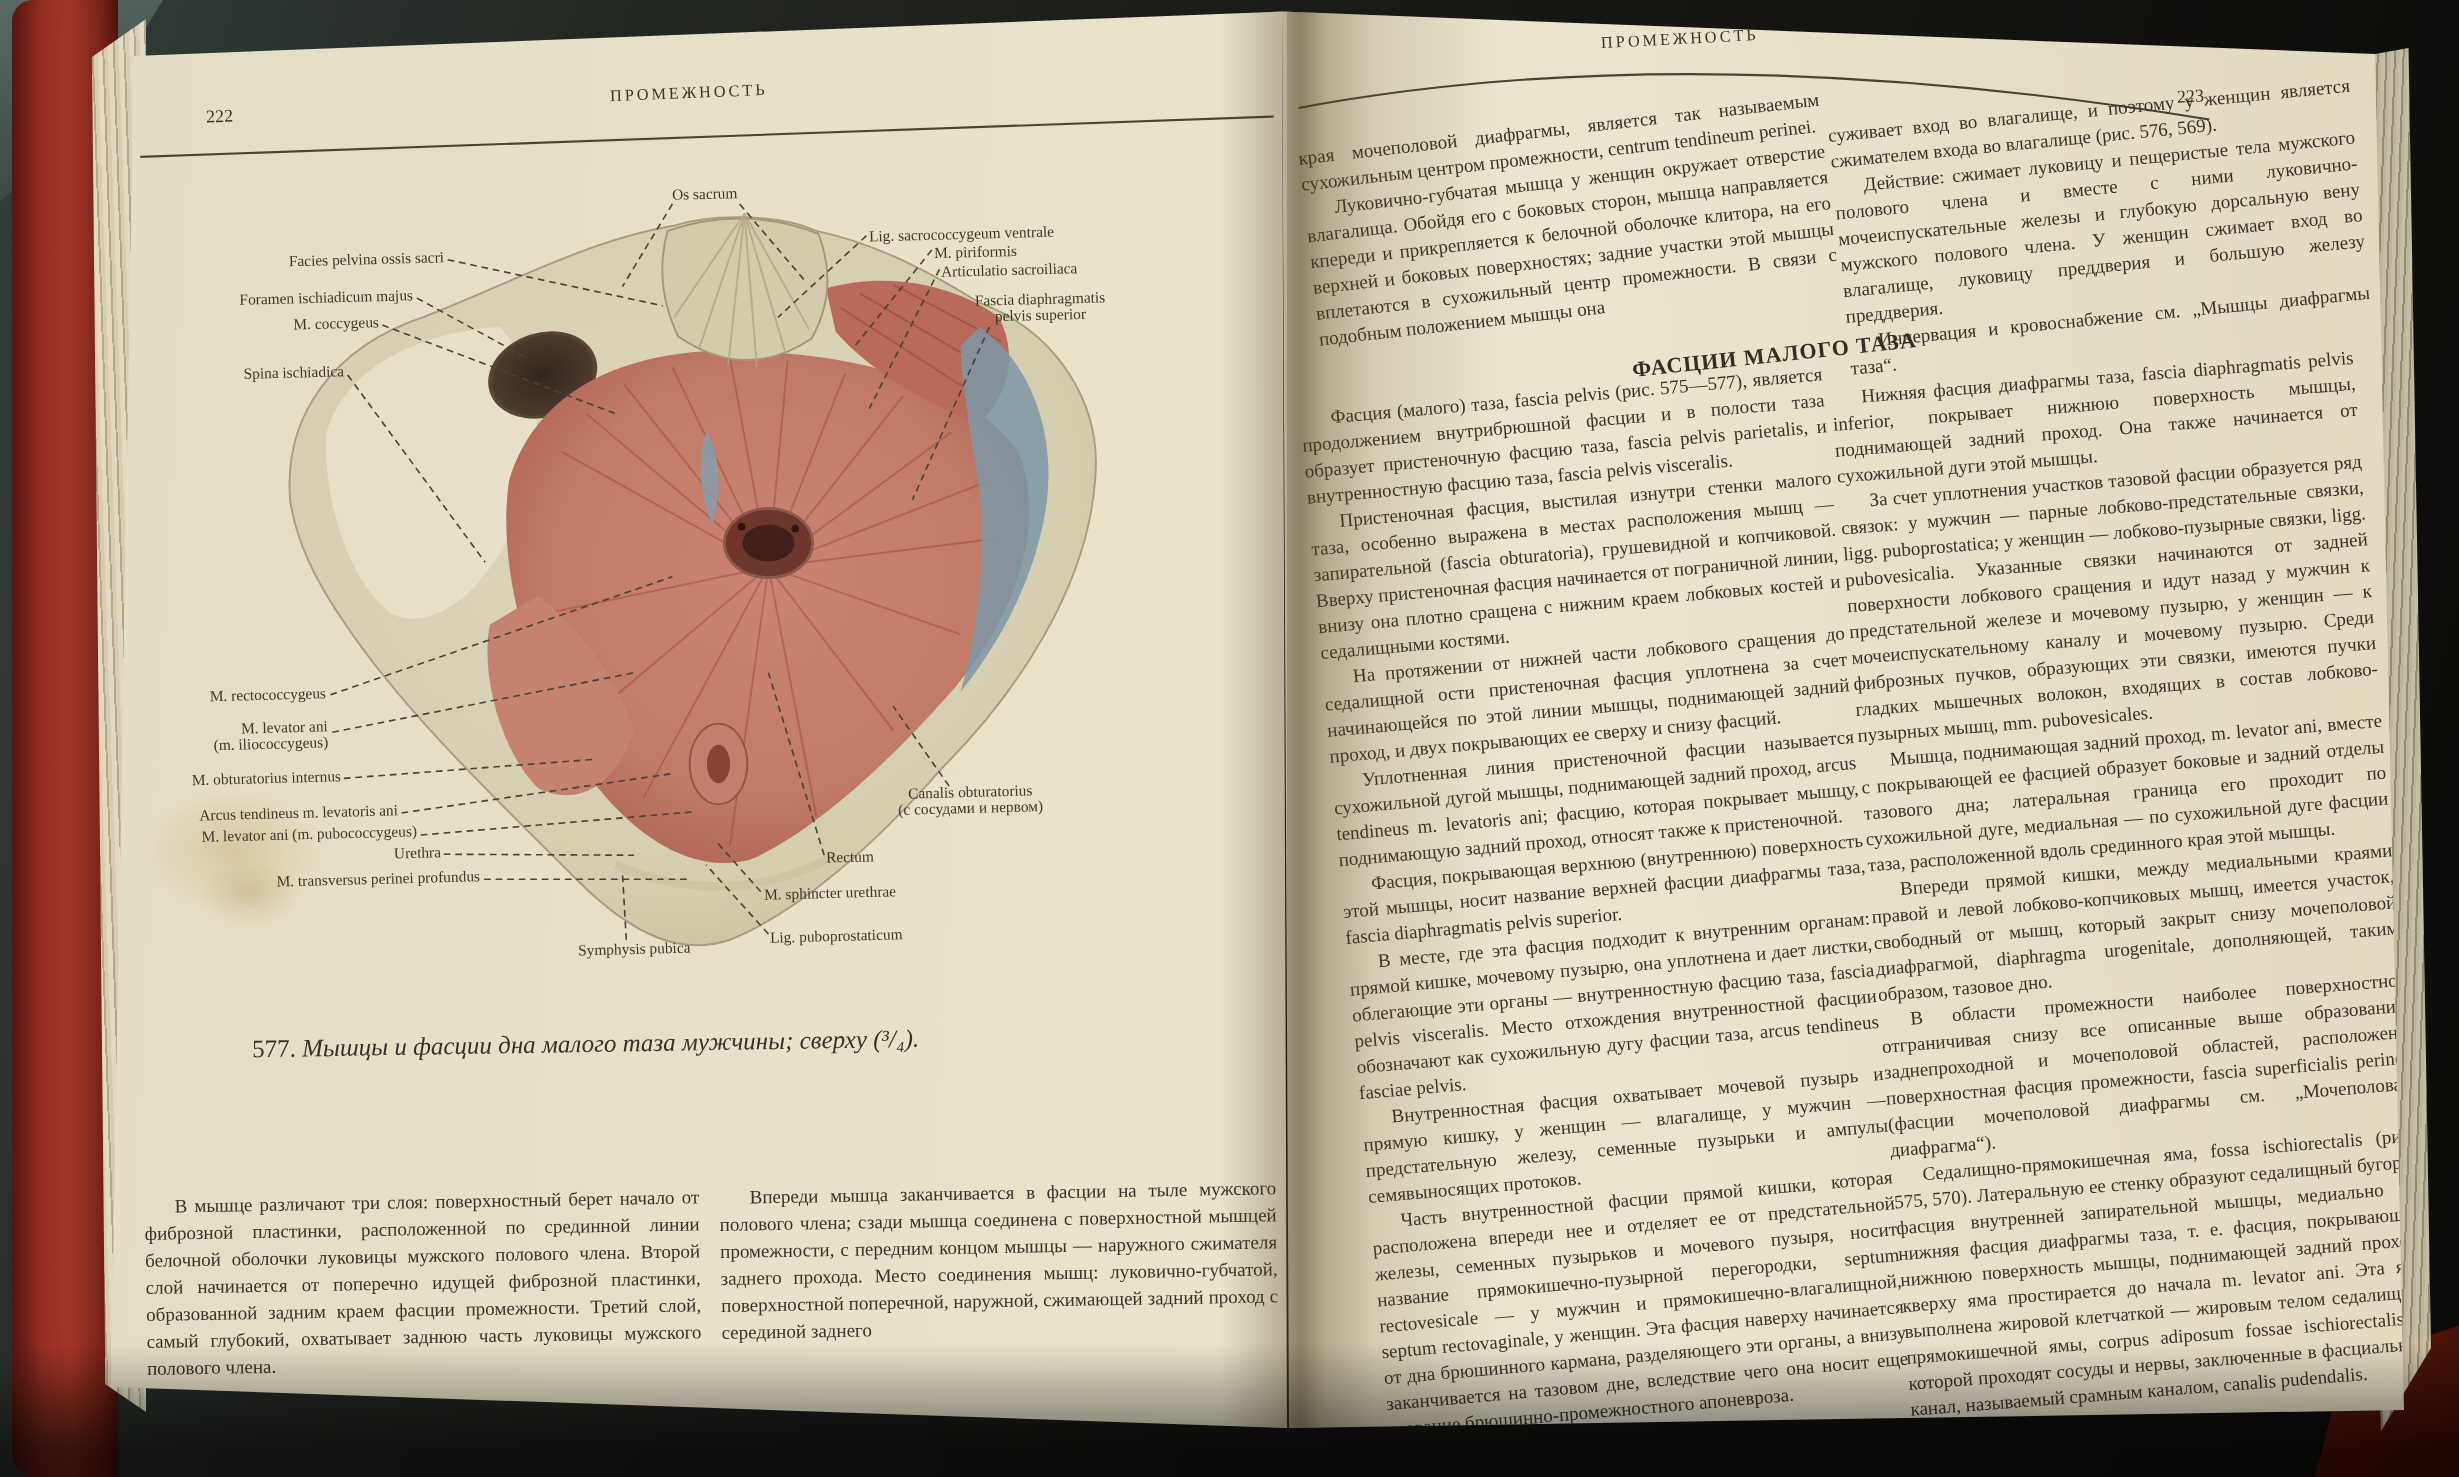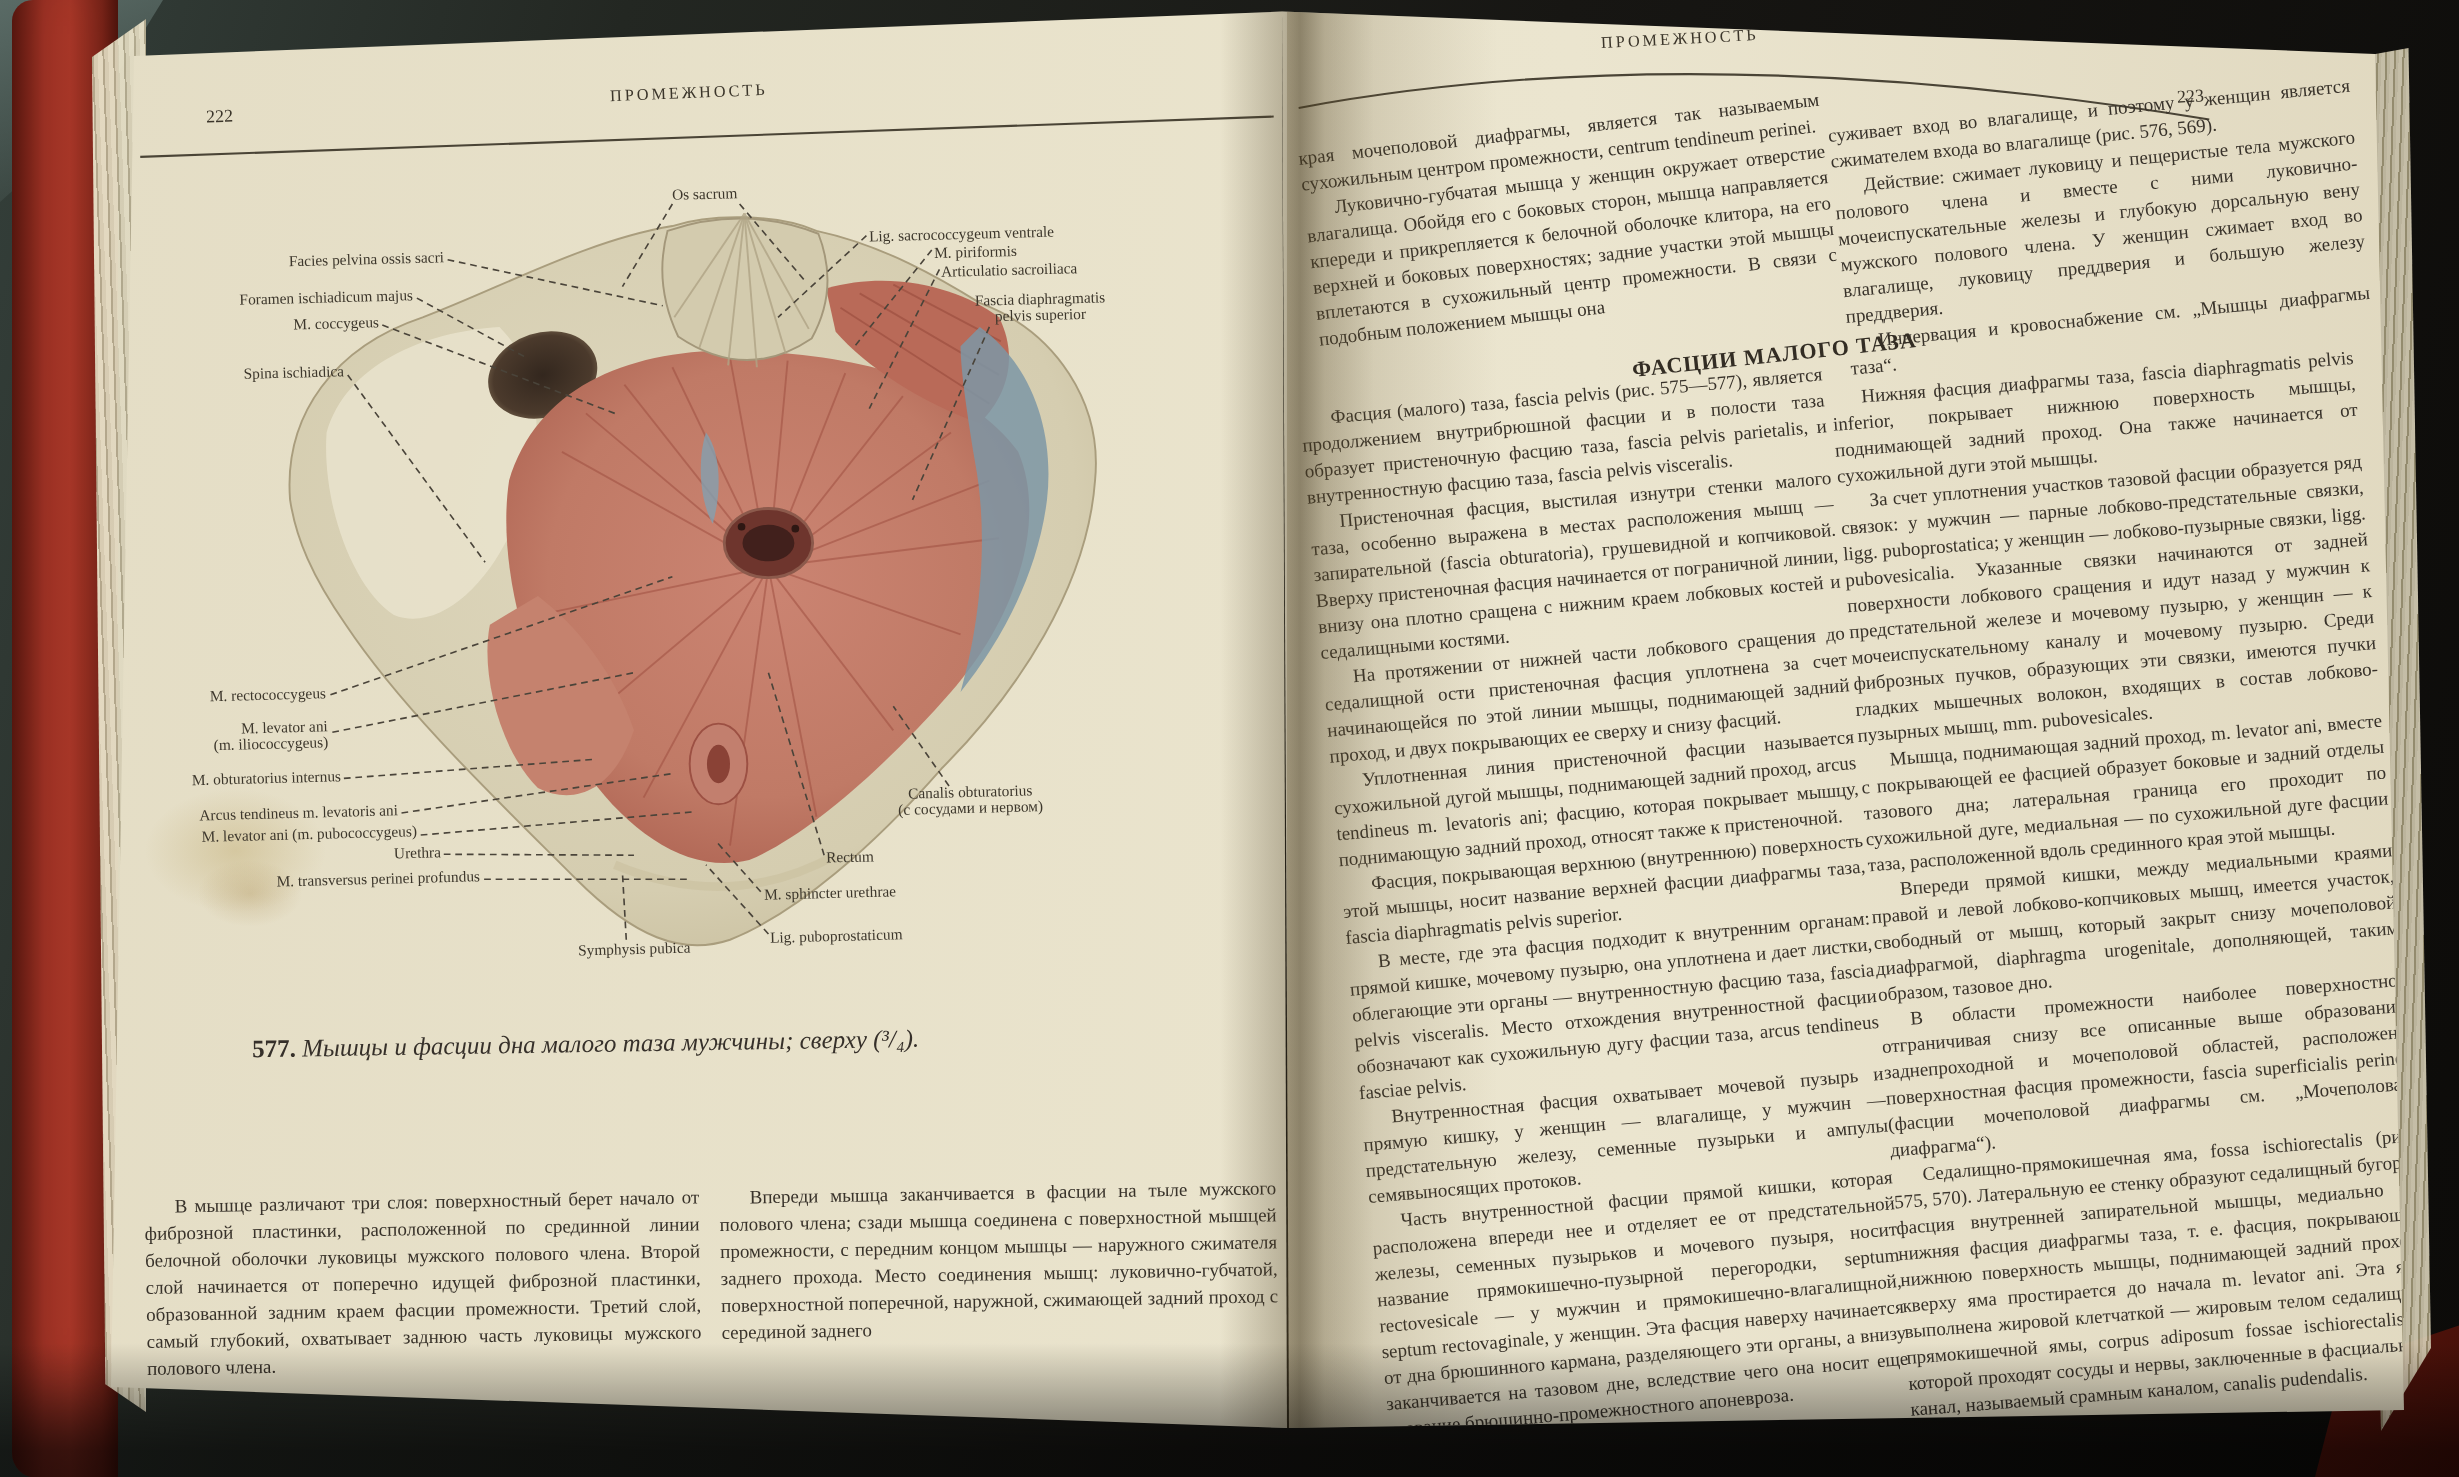--- a/index.html
+++ b/index.html
@@ -40,21 +40,21 @@
     background:radial-gradient(ellipse at center,rgba(170,140,80,.30),rgba(170,140,80,0) 70%);}
   .content{left:0;top:0;width:2459px;height:1478px;
     clip-path:polygon(134px 56px,1282px 11.5px,2375px 54px,2404px 1410px,1289px 1428px,111px 1387px);}
   
   .runhead{font-size:16.3px;letter-spacing:2.9px;color:#3b352a;}
   .pagenum{font-size:18px;color:#3b352a;}
   .label{position:absolute;font-size:15.4px;line-height:16.3px;color:#3d372c;white-space:pre-line;transform:rotate(-1.5deg);}
   .label.r{text-align:right;width:288px;}
   .label.c{text-align:center;}
   .caption{font-size:25px;color:#36302а;color:#36302a;transform:rotate(-0.9deg);white-space:nowrap;}
-  .caption .num{font-weight:bold;font-style:normal;}
+  .caption .num{font-weight:normal;font-style:normal;}
   .caption .txt{font-style:italic;}
   .textcol{position:absolute;color:#38322a;text-align:justify;}
   .textcol p{margin:0;text-indent:1.6em;}
   .lt{font-size:19px;line-height:27px;transform:rotate(-1deg);transform-origin:0 0;}
   .rt{font-size:19px;line-height:26px;transform-origin:0 0;}
   .sechead{font-size:22px;font-weight:bold;letter-spacing:1px;color:#332d24;transform:rotate(-6deg);transform-origin:0 0;white-space:nowrap;}
 </style>
 </head>
 <body>
 

